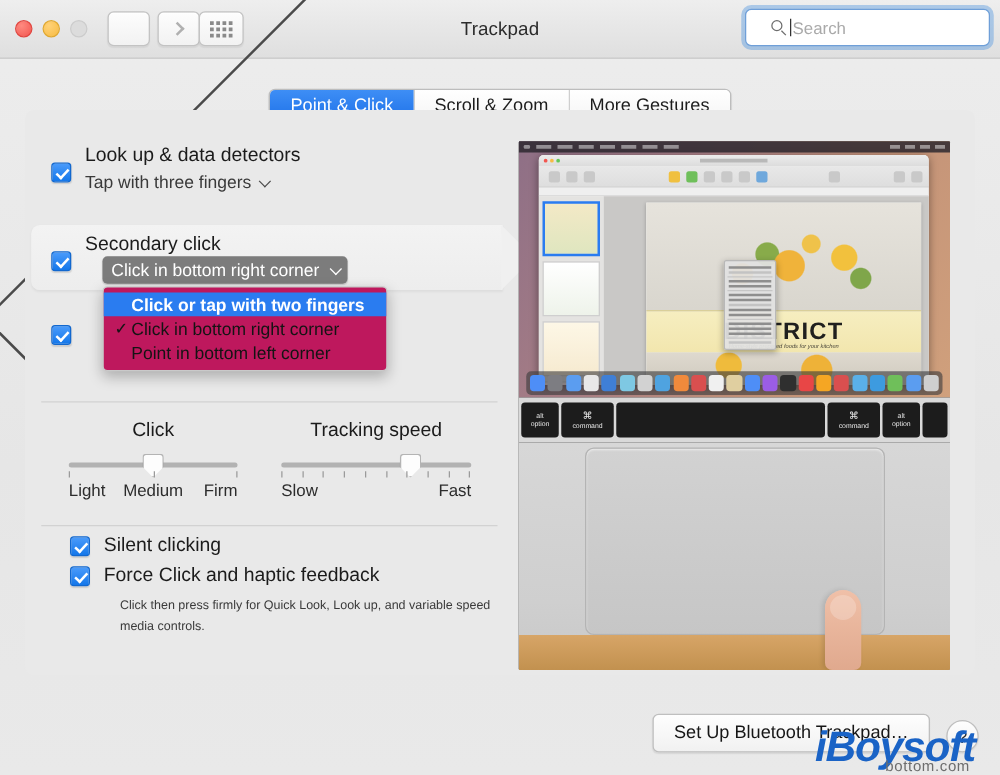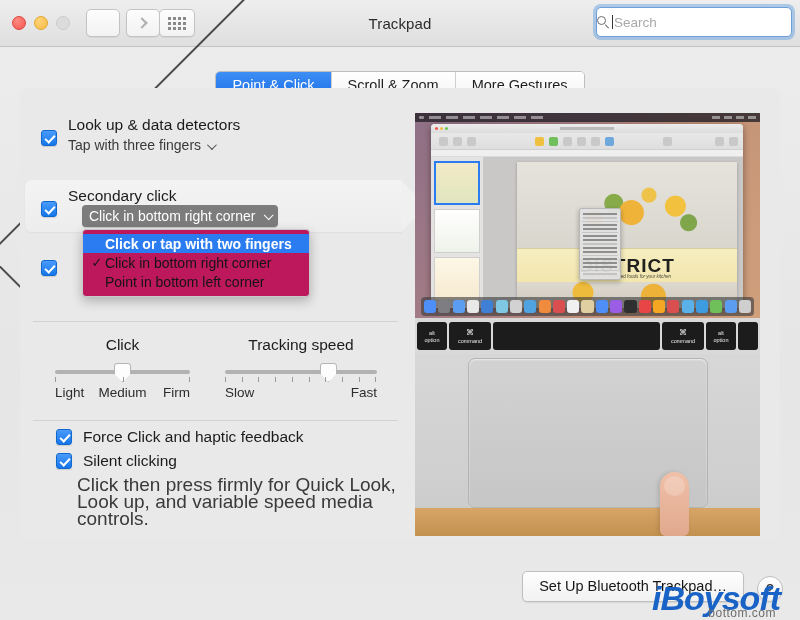--- a/index.html
+++ b/index.html
@@ -63,21 +63,21 @@
     position: absolute; top: 7px; right: 8px;
     width: 196px; height: 30px;
   }
   .searchfield {
     position: absolute; inset: 0;
     background: #fff;
     border: 1px solid #6f9fd8;
     border-radius: 5px;
     box-shadow: 0 0 0 3px rgba(80,150,225,.42);
     display: flex; align-items: center;
-    padding-left: 0;
+    padding-left: 20px;
   }
   .magn { position: relative; width: 12px; height: 12px; flex: 0 0 auto; margin-right: 1px; }
   .magn .ring { position: absolute; top: 0; left: 0; width: 9px; height: 9px; border: 1.4px solid #6d6d6d; border-radius: 50%; }
   .magn .hdl  { position: absolute; left: 7.5px; top: 7.5px; width: 5px; height: 1.4px; background: #6d6d6d; transform: rotate(45deg); transform-origin: left center; }
   .caret { width: 1px; height: 14px; background: #333; margin: 0 1px 0 2px; }
   .searchph { font-size: 13.5px; color: #a9a9a9; }
 
   
   .tabbar {
     position: absolute; top: 71px; left: 0; width: 800px;
@@ -225,21 +225,21 @@
     display: flex; justify-content: space-between;
     font-size: 13.5px; color: #2c2c2c; margin-top: 2px;
   }
   .sends.three span { flex: 1; text-align: center; }
   .sends.three span:first-child { text-align: left; }
   .sends.three span:last-child  { text-align: right; }
 
   
   .bottomchecks { position: absolute; left: 36px; top: 340px; width: 360px; }
   .bcrow { display: flex; align-items: center; gap: 11px; margin-bottom: 6px; }
-  .bchelp { font-size: 19px; color: #3a3a3a; line-height: 17px; margin-left: 21px; }
+  .bchelp { font-size: 10px; color: #3a3a3a; line-height: 17px; margin-left: 40px; }
 
   
   .preview {
     position: absolute; top: 25px; right: 20px;
     width: 345px; height: 423px;
     background: #202020;
     overflow: hidden;
     border-radius: 1px;
   }
   .pv-desktop {
@@ -562,25 +562,25 @@
             <span>Fast</span>
           </div>
         </div>
       </div>
 
       <div class="divider" style="top:332px;"></div>
 
       <div class="bottomchecks">
         <div class="bcrow">
           <span class="cbx"></span>
-          <span class="rowtitle">Force Click and haptic feedback</span>
+          <span class="rowtitle">Silent clicking</span>
         </div>
         <div class="bcrow">
           <span class="cbx"></span>
-          <span class="rowtitle">Silent clicking</span>
+          <span class="rowtitle">Force Click and haptic feedback</span>
         </div>
         <div class="bchelp">Click then press firmly for Quick Look, Look up, and variable speed media controls.</div>
       </div>
     </div>
 
     <div class="preview">
 
       <div class="pv-desktop">
         <div class="pv-menubar">
           <i class="logo"></i>

